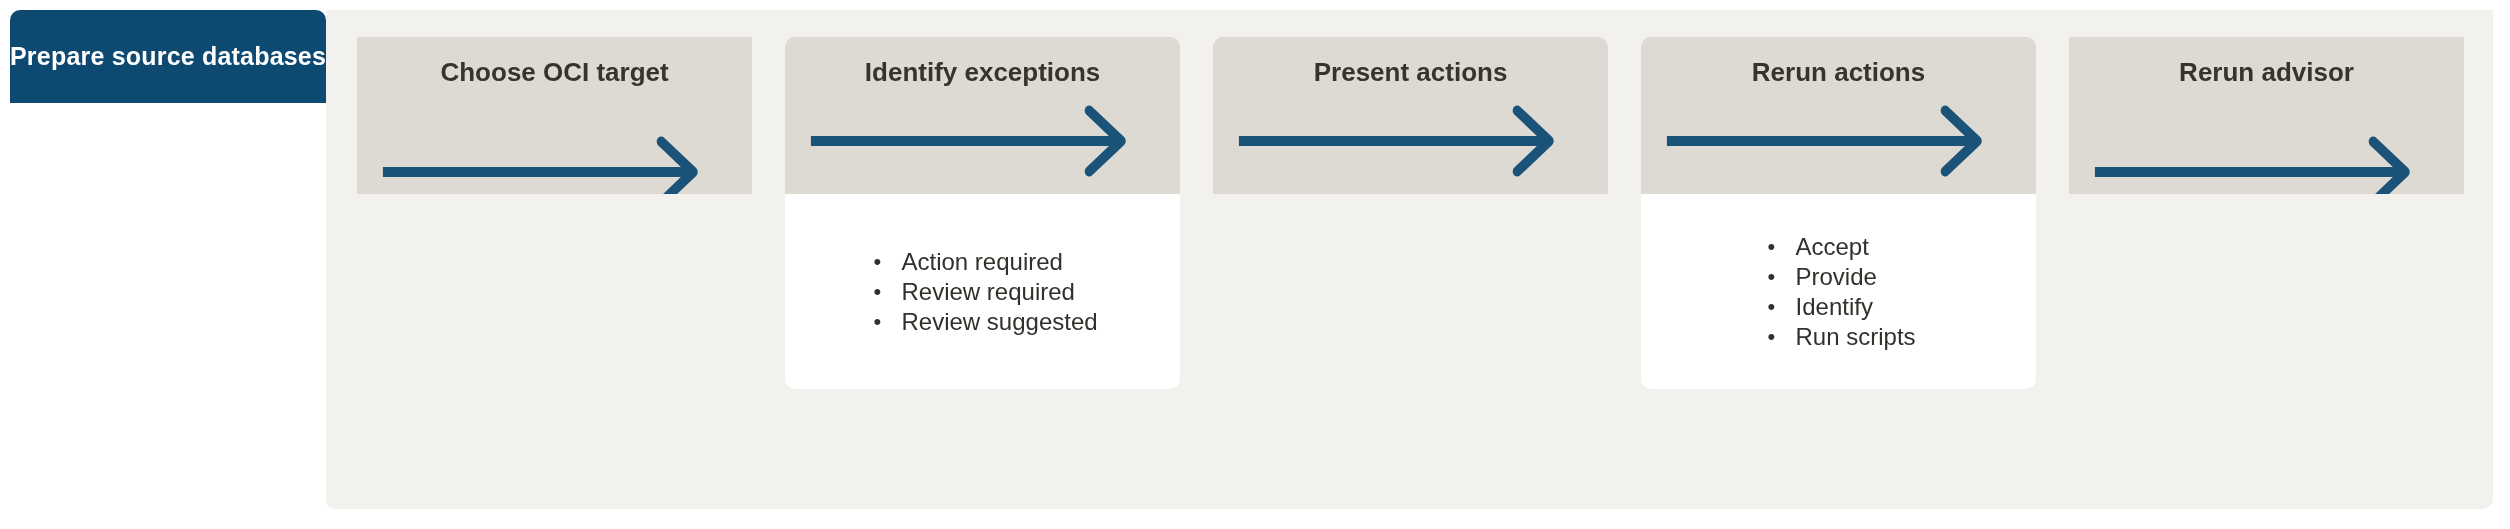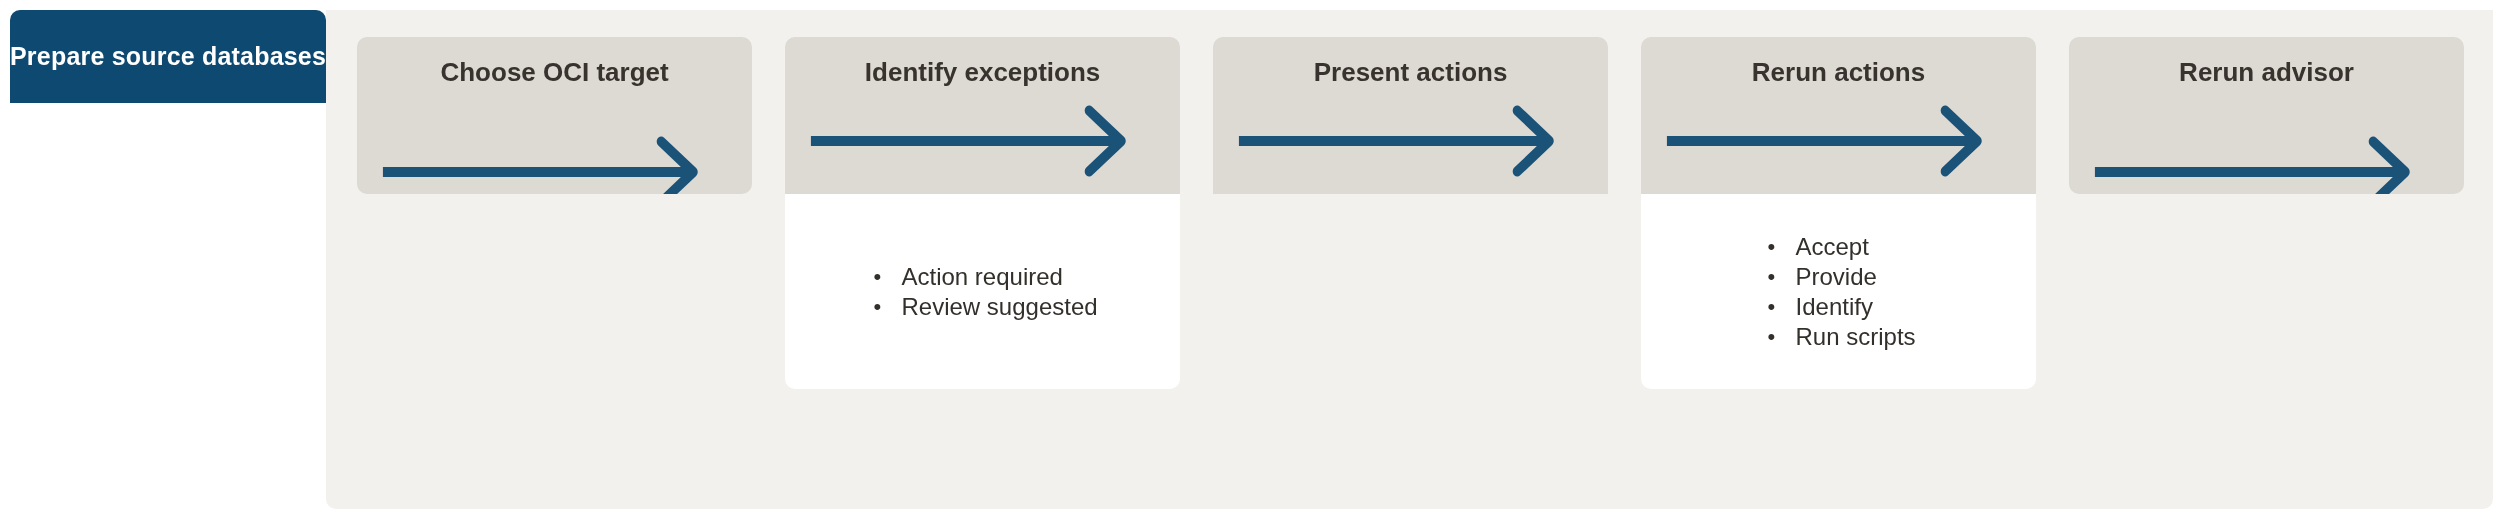--- a/index.html
+++ b/index.html
@@ -70,21 +70,21 @@
   .step-header-card {
     background: var(--card-bg);
     height: 157px;
     border-radius: 10px 10px 0 0;
     display: flex;
     flex-direction: column;
     padding-top: 20px;
     overflow: hidden;
   }
   .step.no-detail .step-header-card {
-    border-radius: 10px;
+    border-radius: 0;
     gap: 48px;
   }
   .step-title {
     color: var(--title-text);
     font-size: 26px;
     font-weight: bold;
     text-align: center;
     flex: 0 0 auto;
   }
   .arrow-wrap {
@@ -155,20 +155,21 @@
       <div class="arrow-wrap">
         <svg viewBox="0 0 430 78" preserveAspectRatio="none" fill="none" stroke="currentColor" stroke-width="11">
           <line x1="6" y1="39" x2="380" y2="39"></line>
           <polyline points="345,6 384,39 345,72" stroke-linecap="round" stroke-linejoin="round"></polyline>
         </svg>
       </div>
     </div>
     <div class="step-detail-card">
       <ul>
                 <li>Action required</li>
+                <li>Review required</li>
                 <li>Review suggested</li>
               </ul>
     </div>
   </div>
 
   <div class="step">
     <div class="step-header-card">
       <div class="step-title">Present actions</div>
       <div class="arrow-wrap">
         <svg viewBox="0 0 430 78" preserveAspectRatio="none" fill="none" stroke="currentColor" stroke-width="11">

